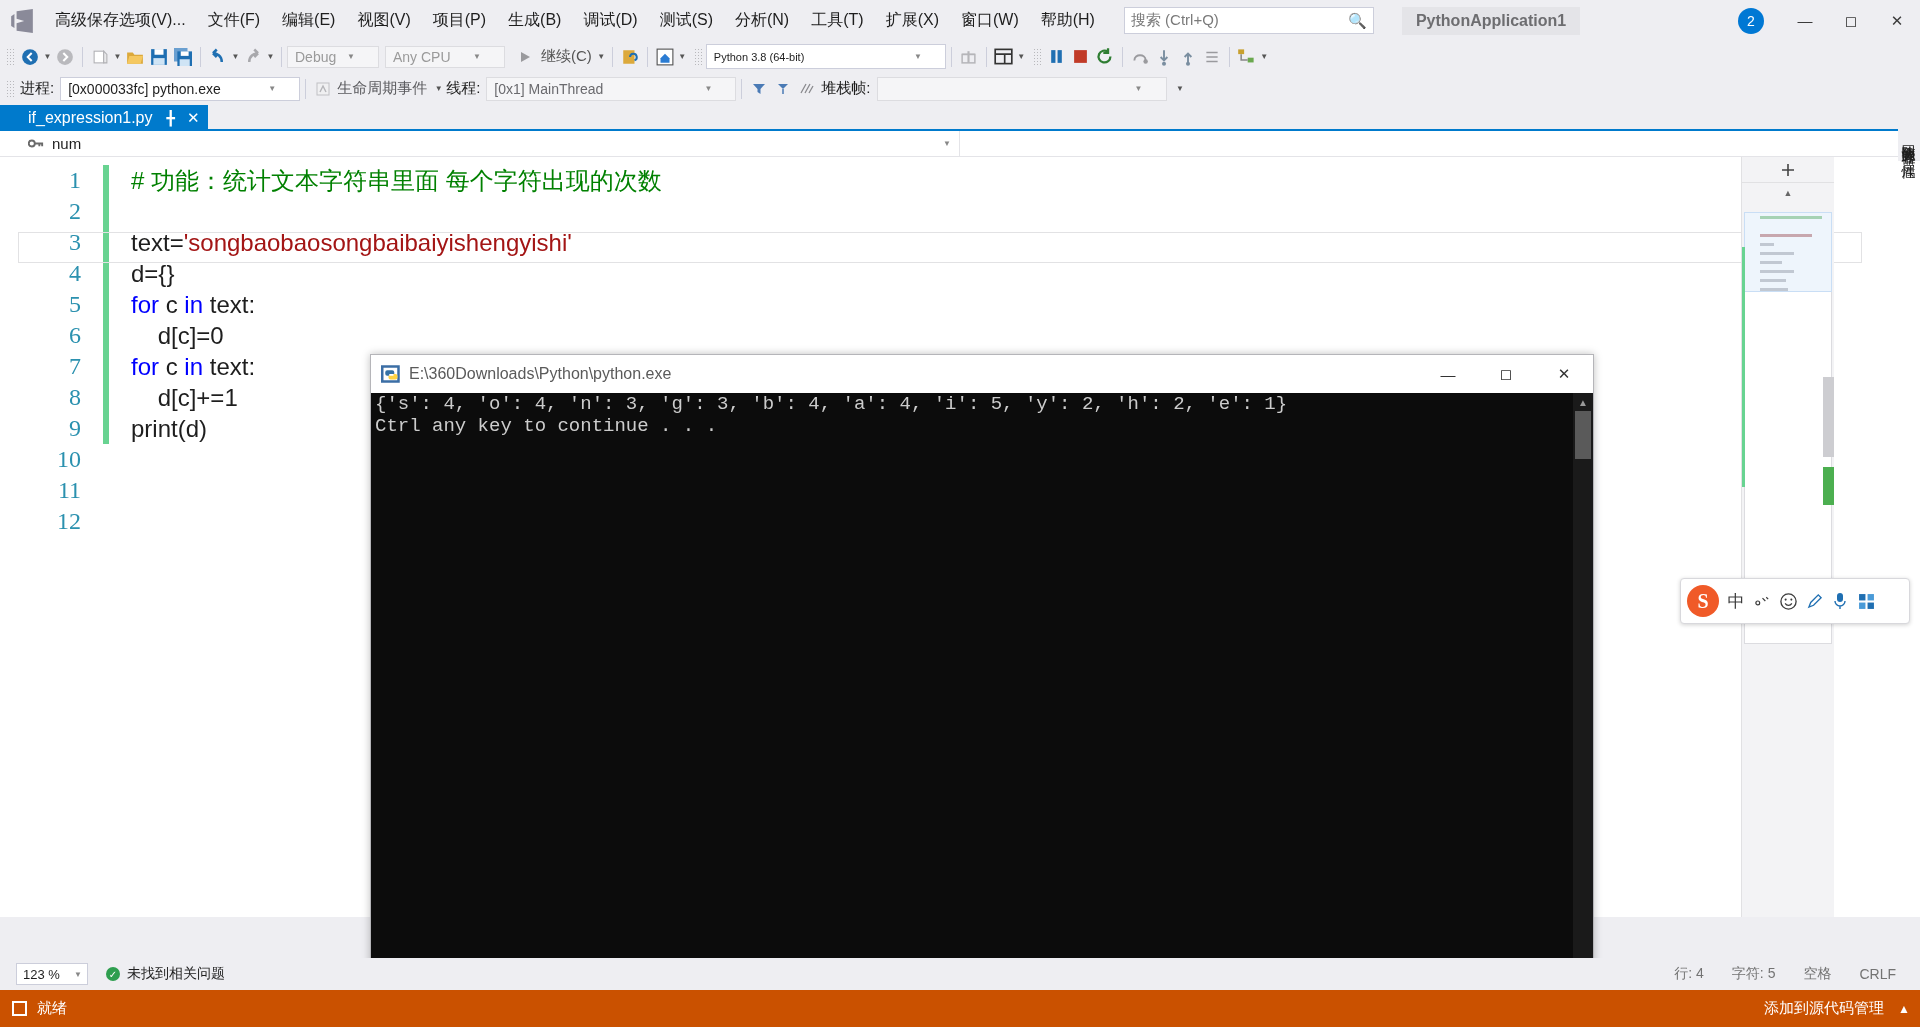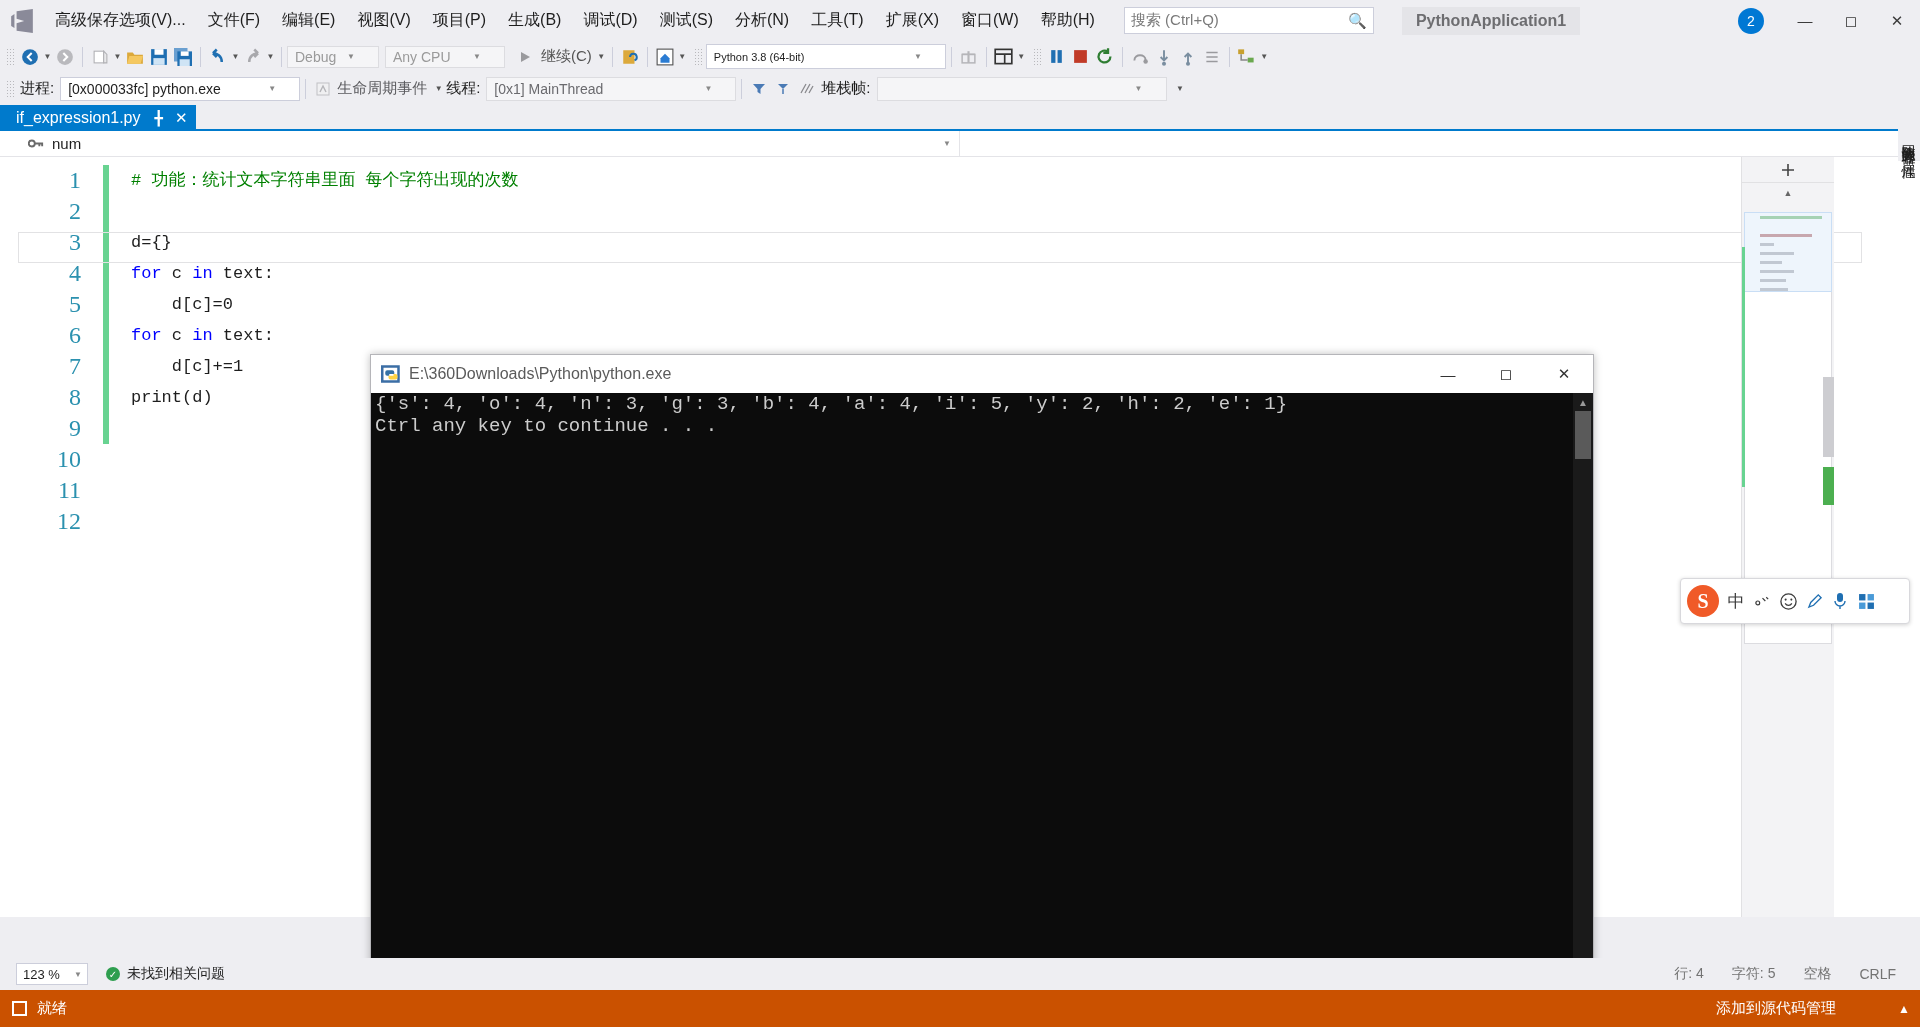--- a/index.html
+++ b/index.html
@@ -65,21 +65,21 @@
   
   #dbgbar{height:33px;background:#eeeef2;display:flex;align-items:center;}
   .lbl{font-size:15px;color:#1e1e1e;padding:0 6px 0 2px;white-space:nowrap;}
 
   
   #tabstrip{
     height:26px;background:#eeeef2;display:flex;align-items:flex-end;position:relative;
   }
   #tab-active{
     height:26px;background:#007acc;color:#fff;display:flex;align-items:center;
-    padding:0 8px 0 16px;font-size:16px;
+    padding:0 8px 0 28px;font-size:16px;
   }
   #tab-active .pin{margin-left:14px;font-size:14px;}
   #tab-active .cls{margin-left:12px;font-size:15px;}
   #tab-underline{position:absolute;left:0;right:0;bottom:0;height:2px;background:#007acc;}
   #tabstrip-right{position:absolute;right:4px;bottom:2px;color:#6a6a6a;font-size:10px;}
 
   
   #navbar{height:25px;background:#fff;display:flex;align-items:center;
     border-bottom:1px solid #e4e4e8;}
   .nav-combo{height:25px;border-right:1px solid #e4e4e8;display:flex;align-items:center;
@@ -90,22 +90,22 @@
   
   #editor-wrap{position:relative;height:760px;background:#fff;display:flex;}
   #gutter{width:103px;background:#fff;padding-top:8px;box-sizing:border-box;
     text-align:right;}
   .lnum{height:31px;line-height:31px;font-family:"Liberation Serif", serif;
     font-size:24px;color:#2b91af;padding-right:22px;}
   #changebar{width:6px;background:#fff;padding-top:8px;box-sizing:border-box;}
   .cb{height:31px;background:#68d391;}
   .cb.off{background:#fff;}
   #code{flex:1;padding-top:8px;position:relative;}
-  .cline{height:31px;line-height:31px;font-family:Liberation Mono, monospace;
-    font-size:17px;color:#1e1e1e;white-space:pre;padding-left:22px;}
+  .cline{height:31px;line-height:31px;font-family:Liberation Sans, sans-serif;
+    font-size:24px;color:#1e1e1e;white-space:pre;padding-left:22px;}
   .kw{color:#0000ff;}
   .cmt{color:#008000;}
   .str{color:#a31515;}
   #curline{
     position:absolute;left:18px;right:58px;top:75px;height:31px;
     border:1px solid #e2e2e4;box-sizing:border-box;pointer-events:none;
   }
   #map{
     position:absolute;right:86px;top:0;width:92px;bottom:0;background:#f3f3f5;
     border-left:1px solid #e1e1e3;
@@ -193,21 +193,21 @@
   .edstat-right{font-size:14px;color:#737373;margin-left:28px;}
   #edstatus-right{position:absolute;right:24px;display:flex;align-items:center;}
 
   
   #statusbar{
     position:absolute;left:0;right:0;bottom:0;height:37px;background:#ca5100;
     display:flex;align-items:center;color:#fff;font-size:15px;
   }
   #sb-left{display:flex;align-items:center;margin-left:12px;}
   #sb-icon{width:15px;height:15px;border:2px solid #fff;margin-right:10px;box-sizing:border-box;}
-  #sb-right{position:absolute;right:10px;display:flex;align-items:center;font-size:15px;gap:48px;}
+  #sb-right{position:absolute;right:10px;display:flex;align-items:center;font-size:15px;}
   #sb-arrow{margin-left:14px;font-size:12px;}
   #wm1{position:absolute;left:1640px;top:990px;color:#b5b5b5;font-size:14px;opacity:.85;}
 </style>
 </head>
 <body>
 
 <div id="menubar">
   <div id="vs-logo">
     <svg width="26" height="26" viewBox="0 0 24 24">
       <path d="M2 7.5 L5 5.5 L5 18.5 L2 16.5 Z" fill="#8a8a99"></path>
@@ -508,20 +508,21 @@
       <div class="cb"></div>
       <div class="cb"></div>
       <div class="cb off"></div>
       <div class="cb off"></div>
       <div class="cb off"></div>
     </div>
 
   <div id="code">
       <div class="cline"><span class="cmt"># 功能：统计文本字符串里面 每个字符出现的次数</span></div>
       <div class="cline">&nbsp;</div>
+      <div class="cline"><span>text=</span><span class="str">'songbaobaosongbaibaiyishengyishi'</span></div>
       <div class="cline"><span>d={}</span></div>
       <div class="cline"><span class="kw">for</span><span> c </span><span class="kw">in</span><span> text:</span></div>
       <div class="cline"><span>    d[c]=0</span></div>
       <div class="cline"><span class="kw">for</span><span> c </span><span class="kw">in</span><span> text:</span></div>
       <div class="cline"><span>    d[c]+=1</span></div>
       <div class="cline"><span>print(d)</span></div>
       <div class="cline">&nbsp;</div>
       <div class="cline">&nbsp;</div>
       <div class="cline">&nbsp;</div>
     </div>

